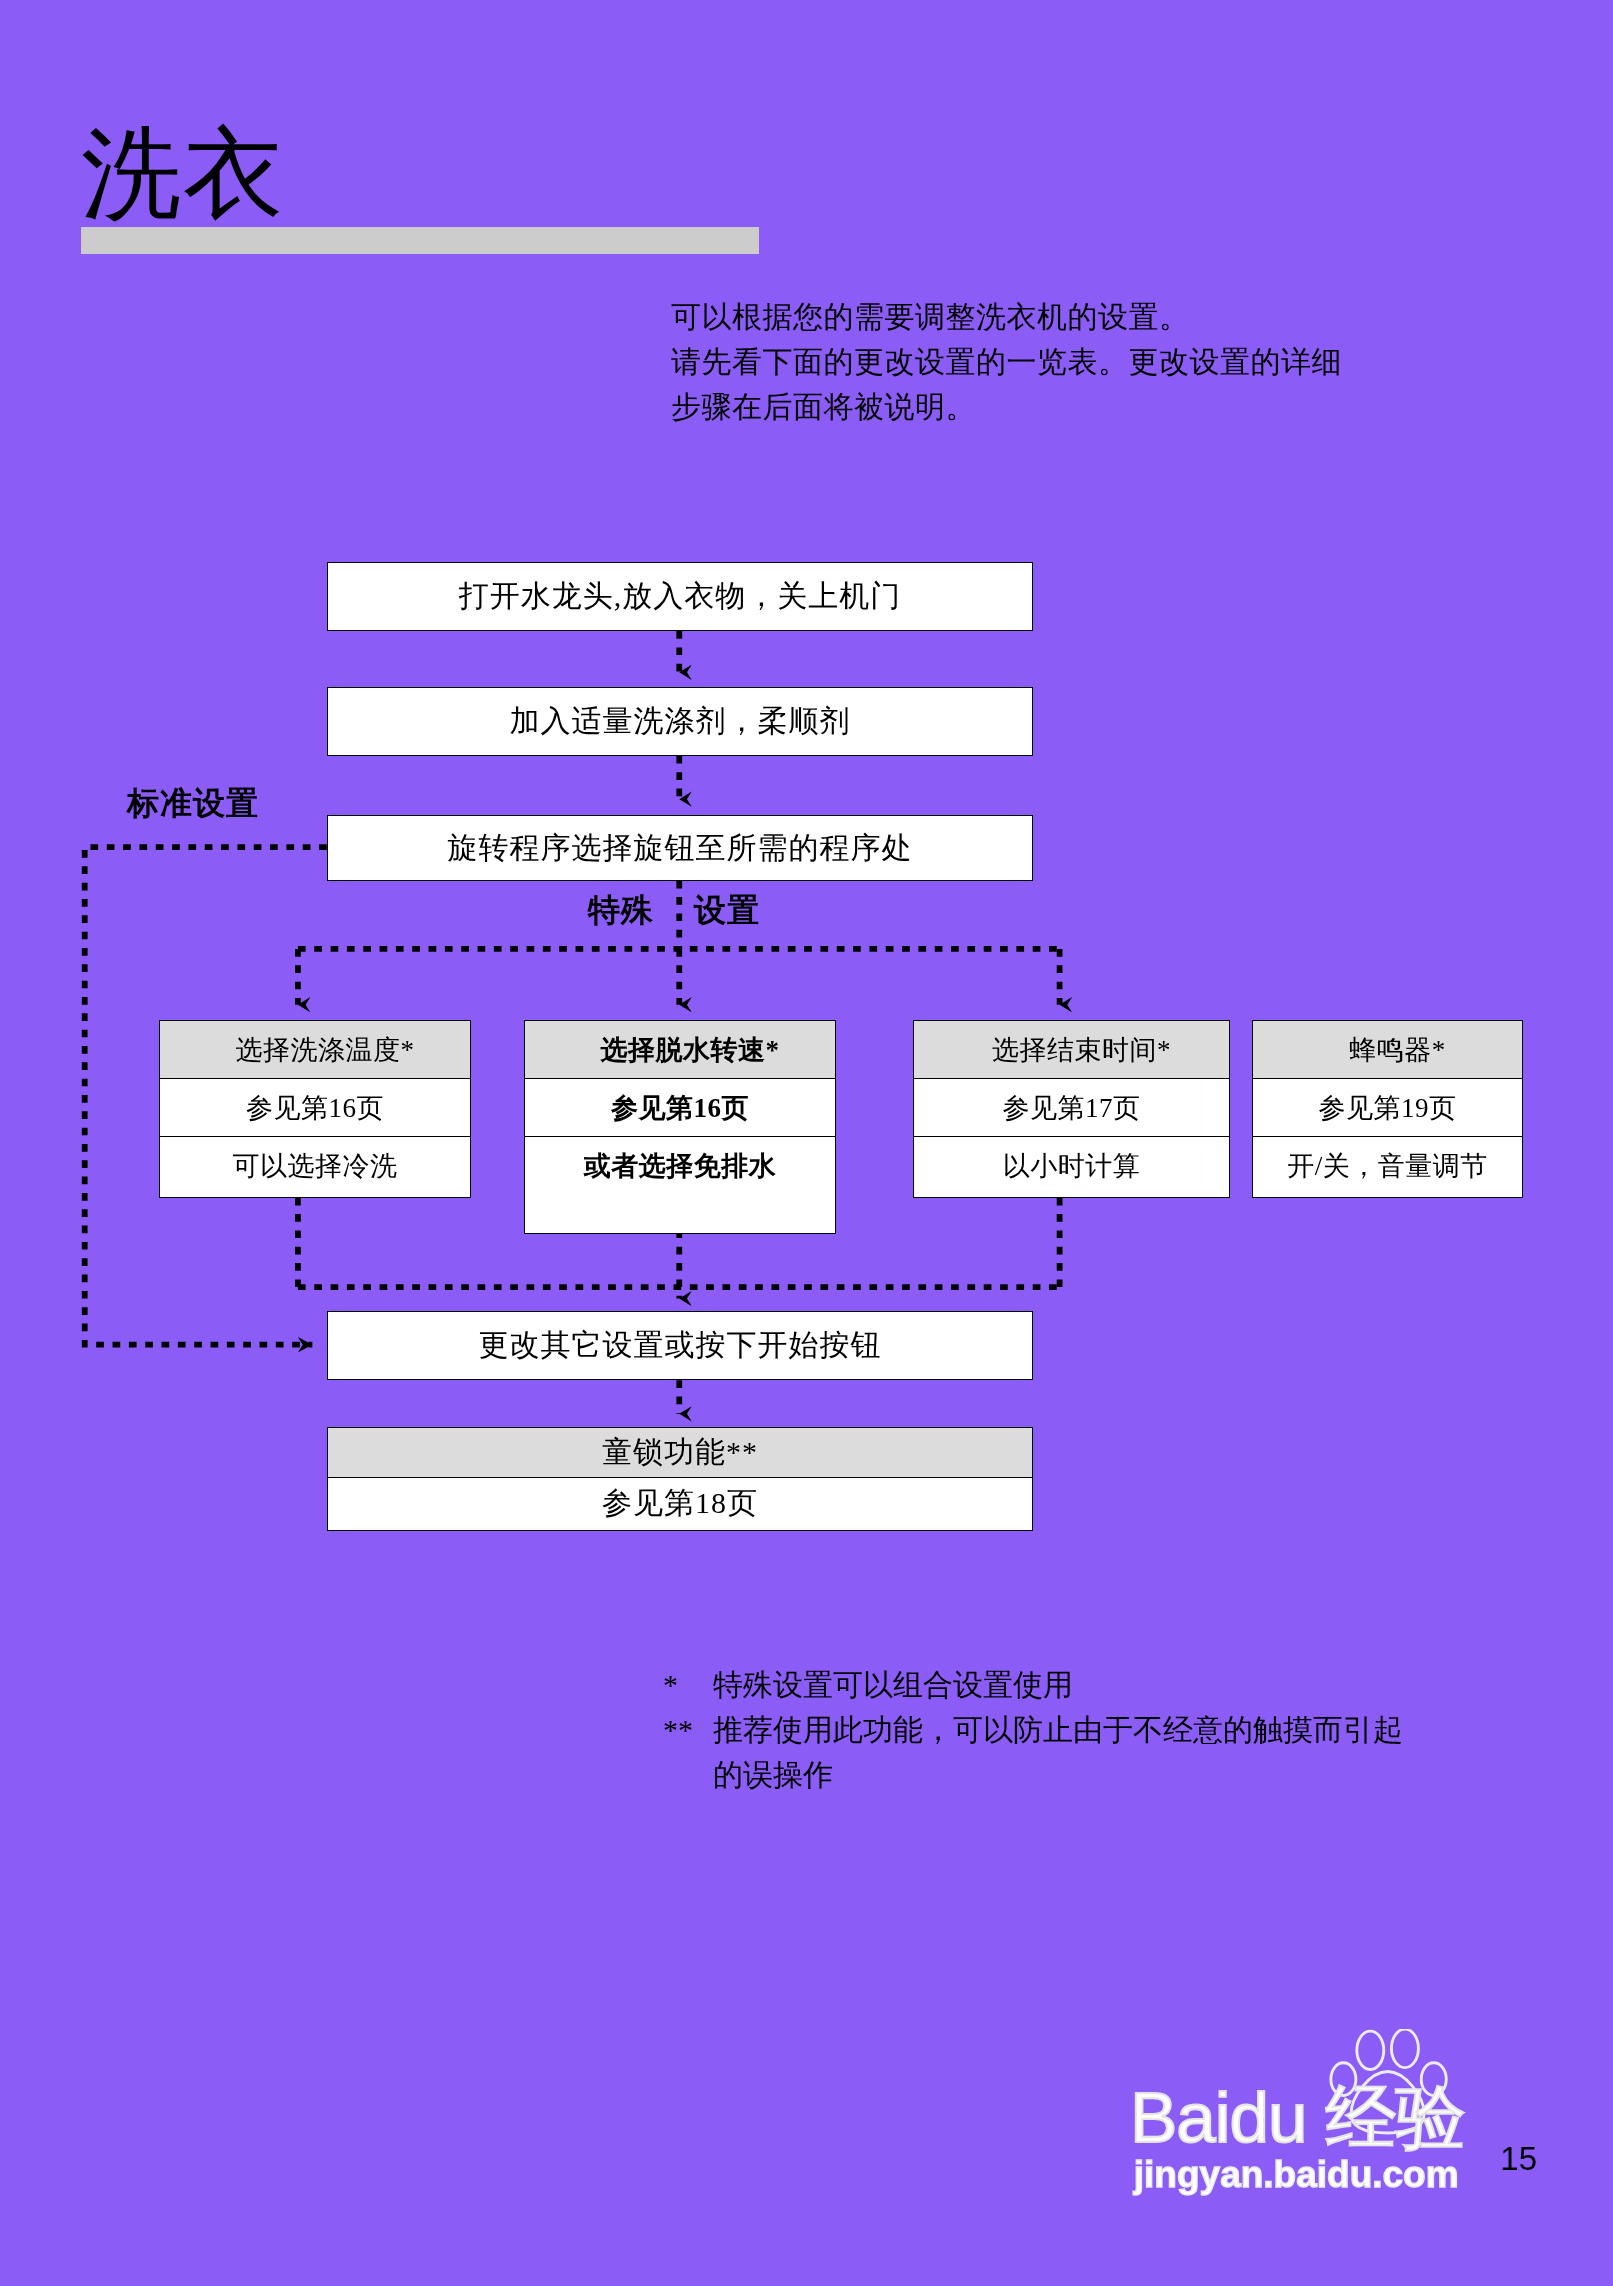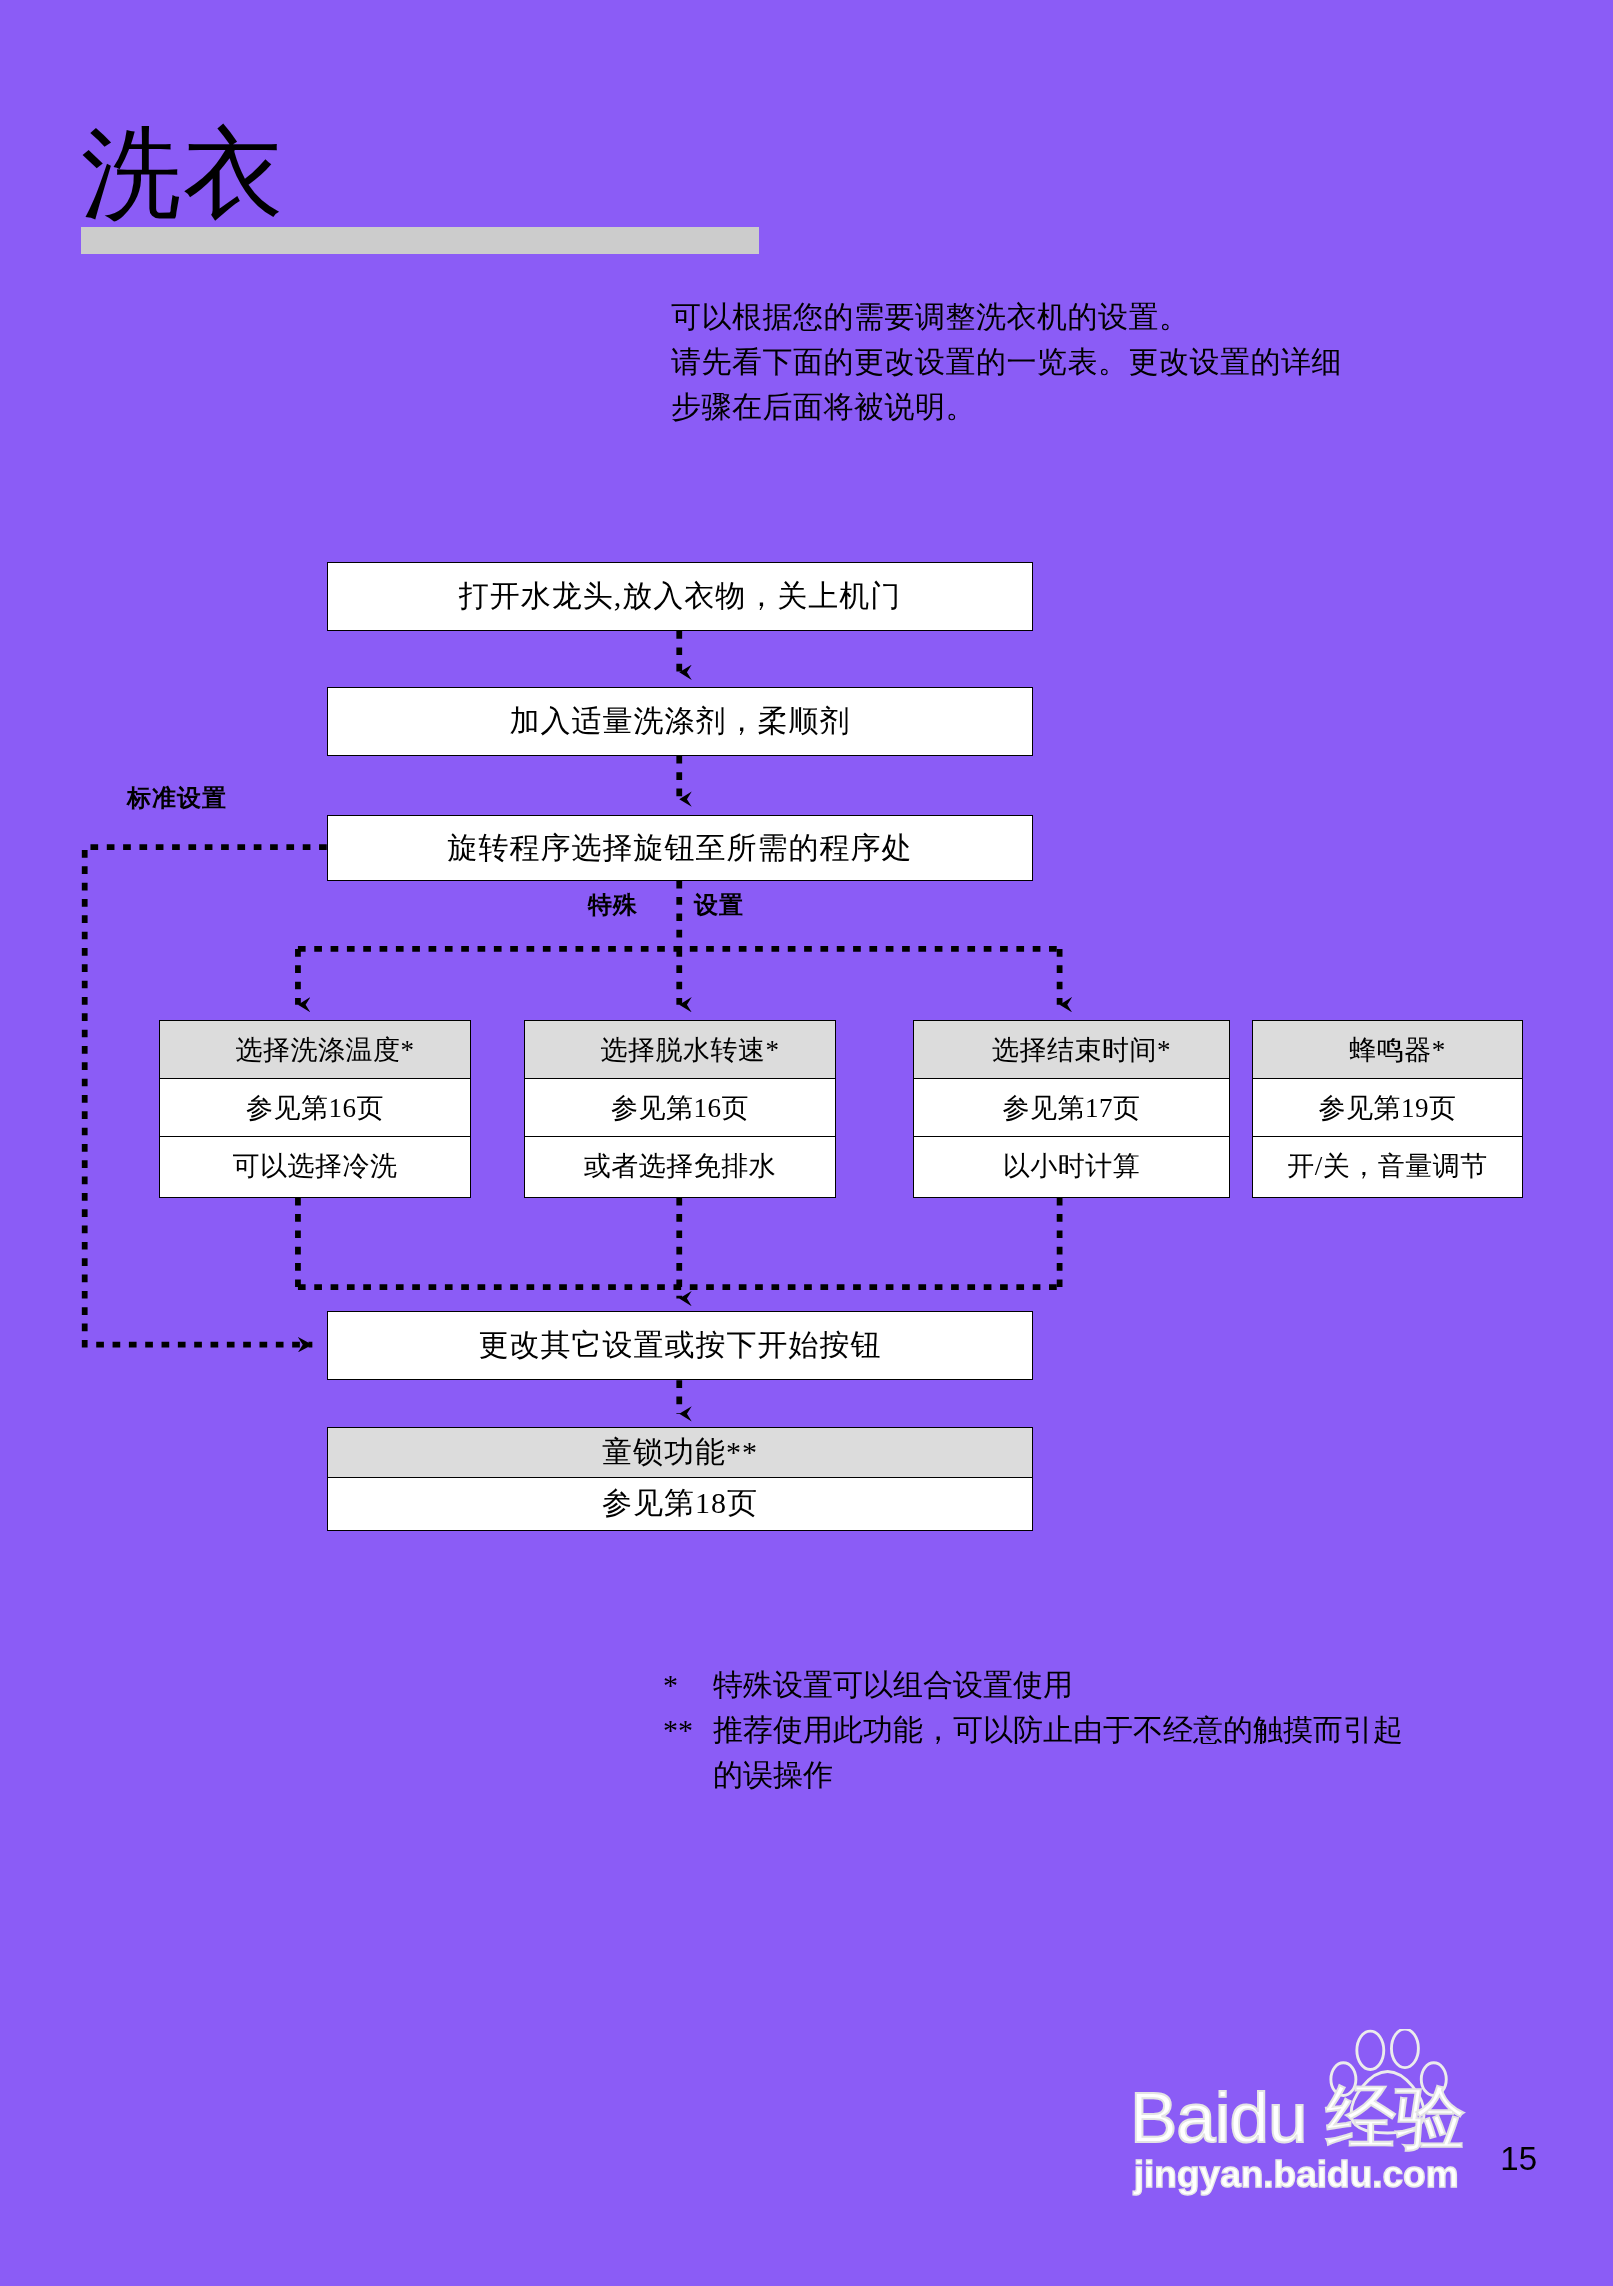--- a/index.html
+++ b/index.html
@@ -134,21 +134,21 @@
     left: 0;
     top: 0;
     width: 1614px;
     height: 2286px;
     pointer-events: none;
   }
 
   
   .flow-label {
     position: absolute;
-    font-size: 24px;
+    font-size: 32px;
     font-family: Liberation Sans, sans-serif;
     font-weight: 700;
     letter-spacing: 1px;
     white-space: nowrap;
   }
   #label-standard { left: 127px; top: 782px; }
   #label-special-a { left: 588px; top: 889px; }
   #label-special-b { left: 694px; top: 889px; }
 
   
@@ -276,21 +276,21 @@
   <div class="flow-label" id="label-standard">标准设置</div>
   <div class="flow-label" id="label-special-a">特殊</div>
   <div class="flow-label" id="label-special-b">设置</div>
 
   <div class="card" style="left:159px; top:1020px; width:312px; height:178px;">
     <div class="card-head">选择洗涤温度*</div>
     <div class="card-row sep">参见第16页</div>
     <div class="card-row">可以选择冷洗</div>
   </div>
 
-  <div class="card" style="left:524px; top:1020px; width:312px; height:178px;">
+  <div class="card" style="left:524px; top:1020px; width:312px; height:214px;font-weight:bold;">
     <div class="card-head">选择脱水转速*</div>
     <div class="card-row sep">参见第16页</div>
     <div class="card-row">或者选择免排水</div>
   </div>
 
   <div class="card" style="left:913px; top:1020px; width:317px; height:178px;">
     <div class="card-head">选择结束时间*</div>
     <div class="card-row sep">参见第17页</div>
     <div class="card-row">以小时计算</div>
   </div>

